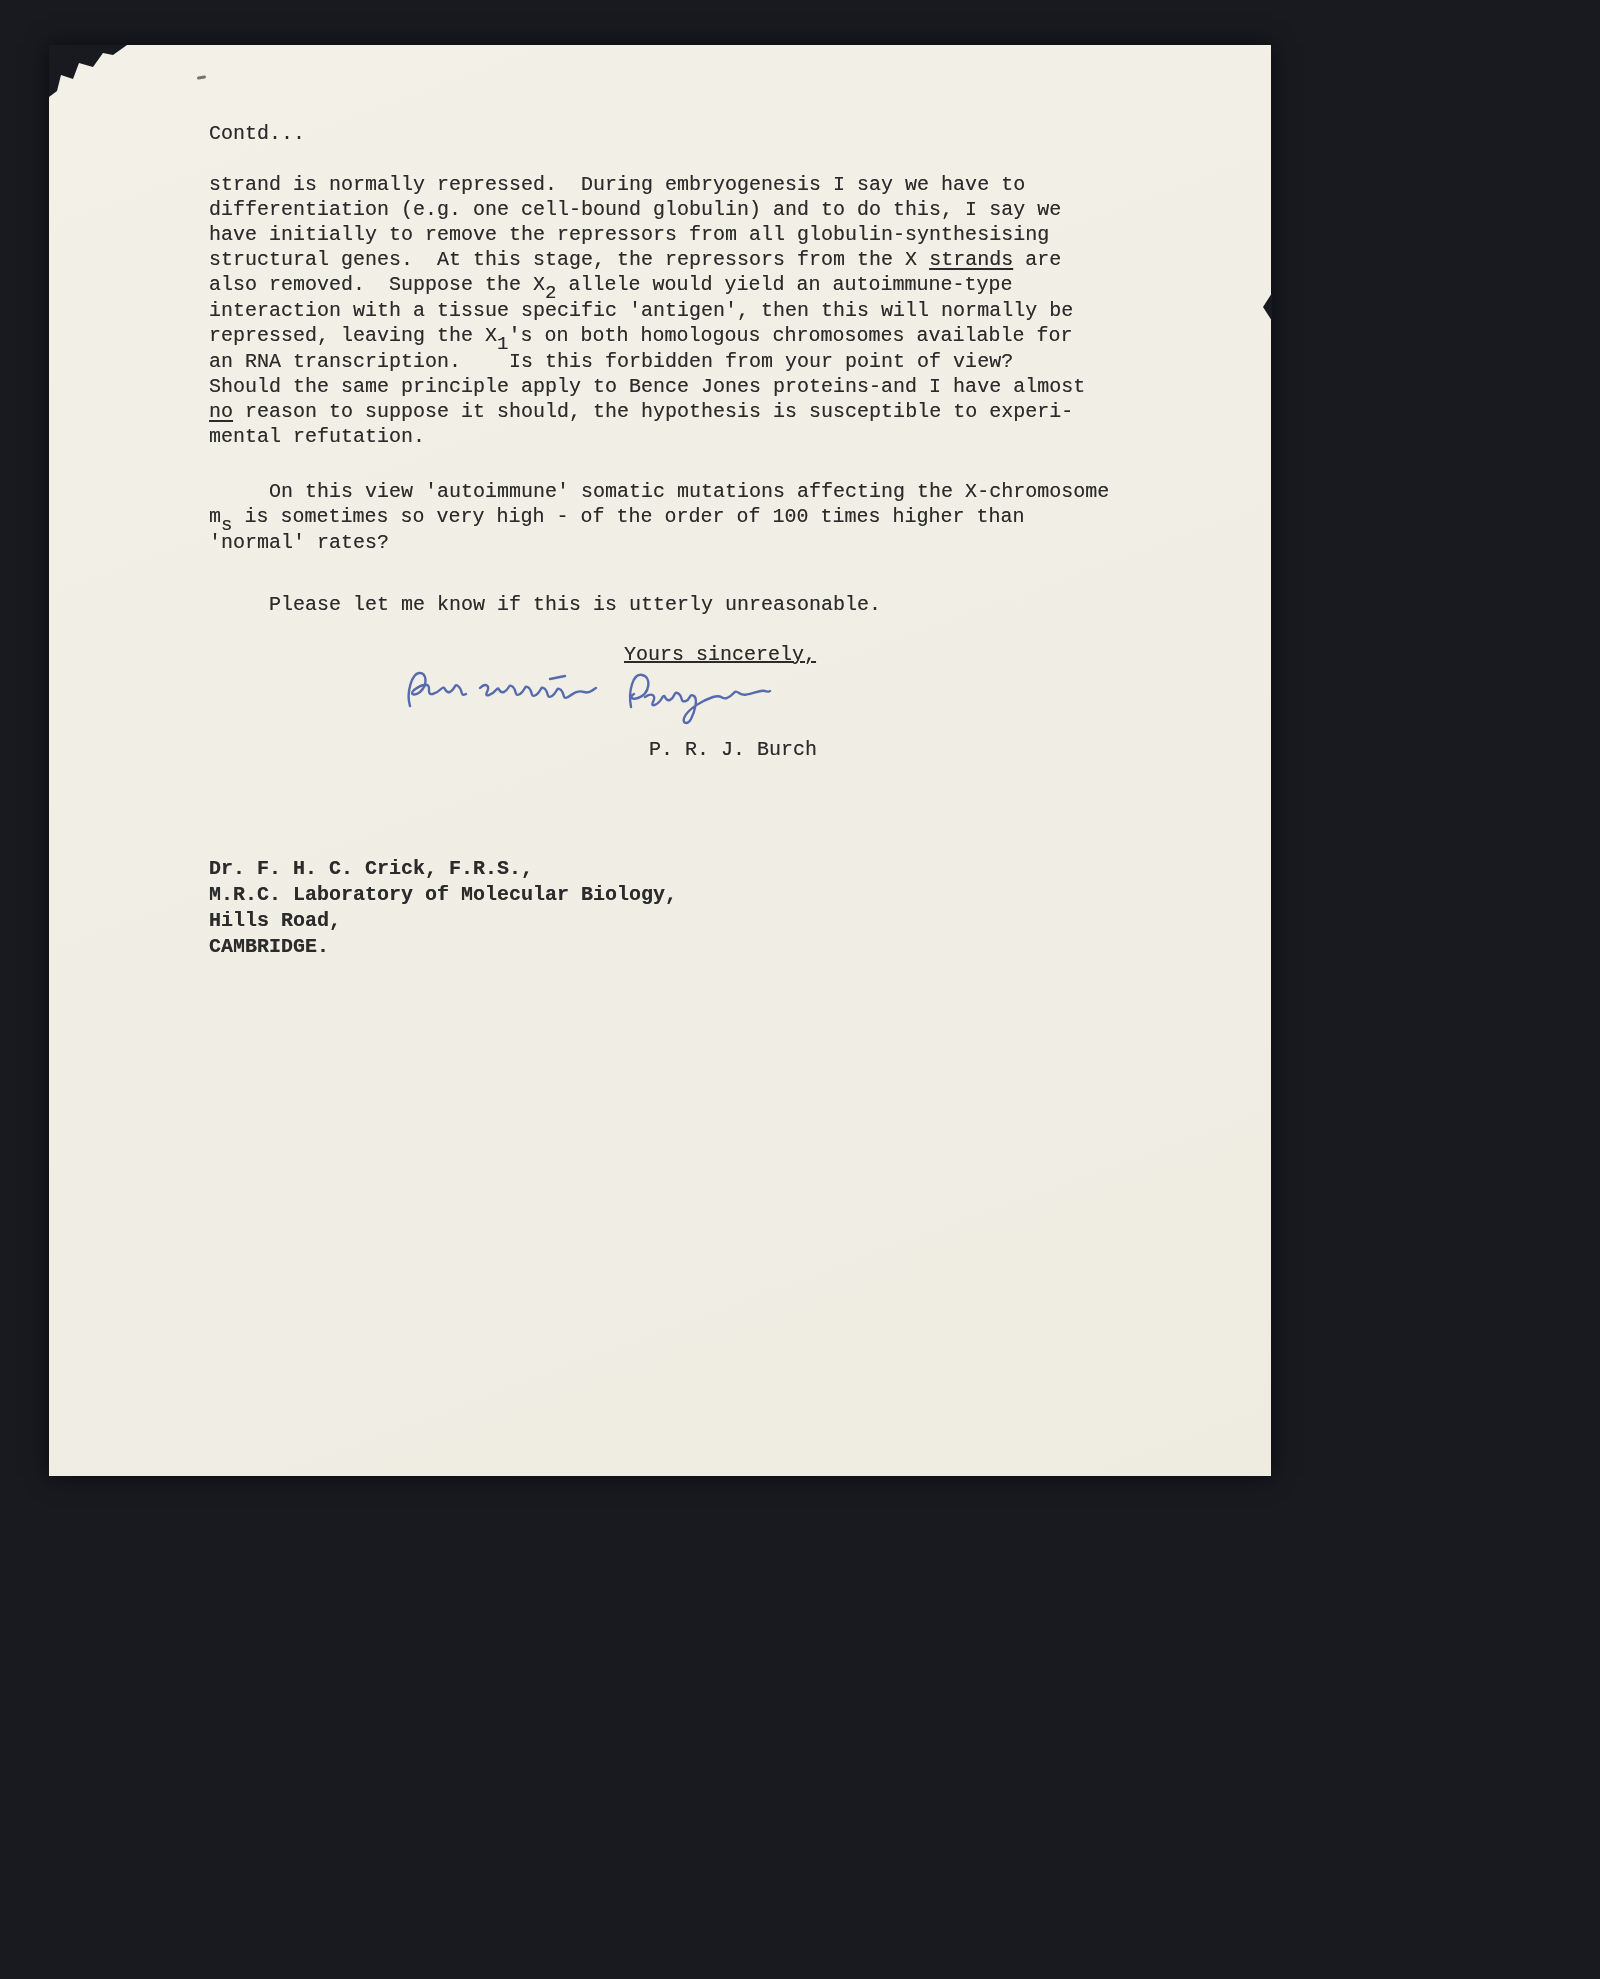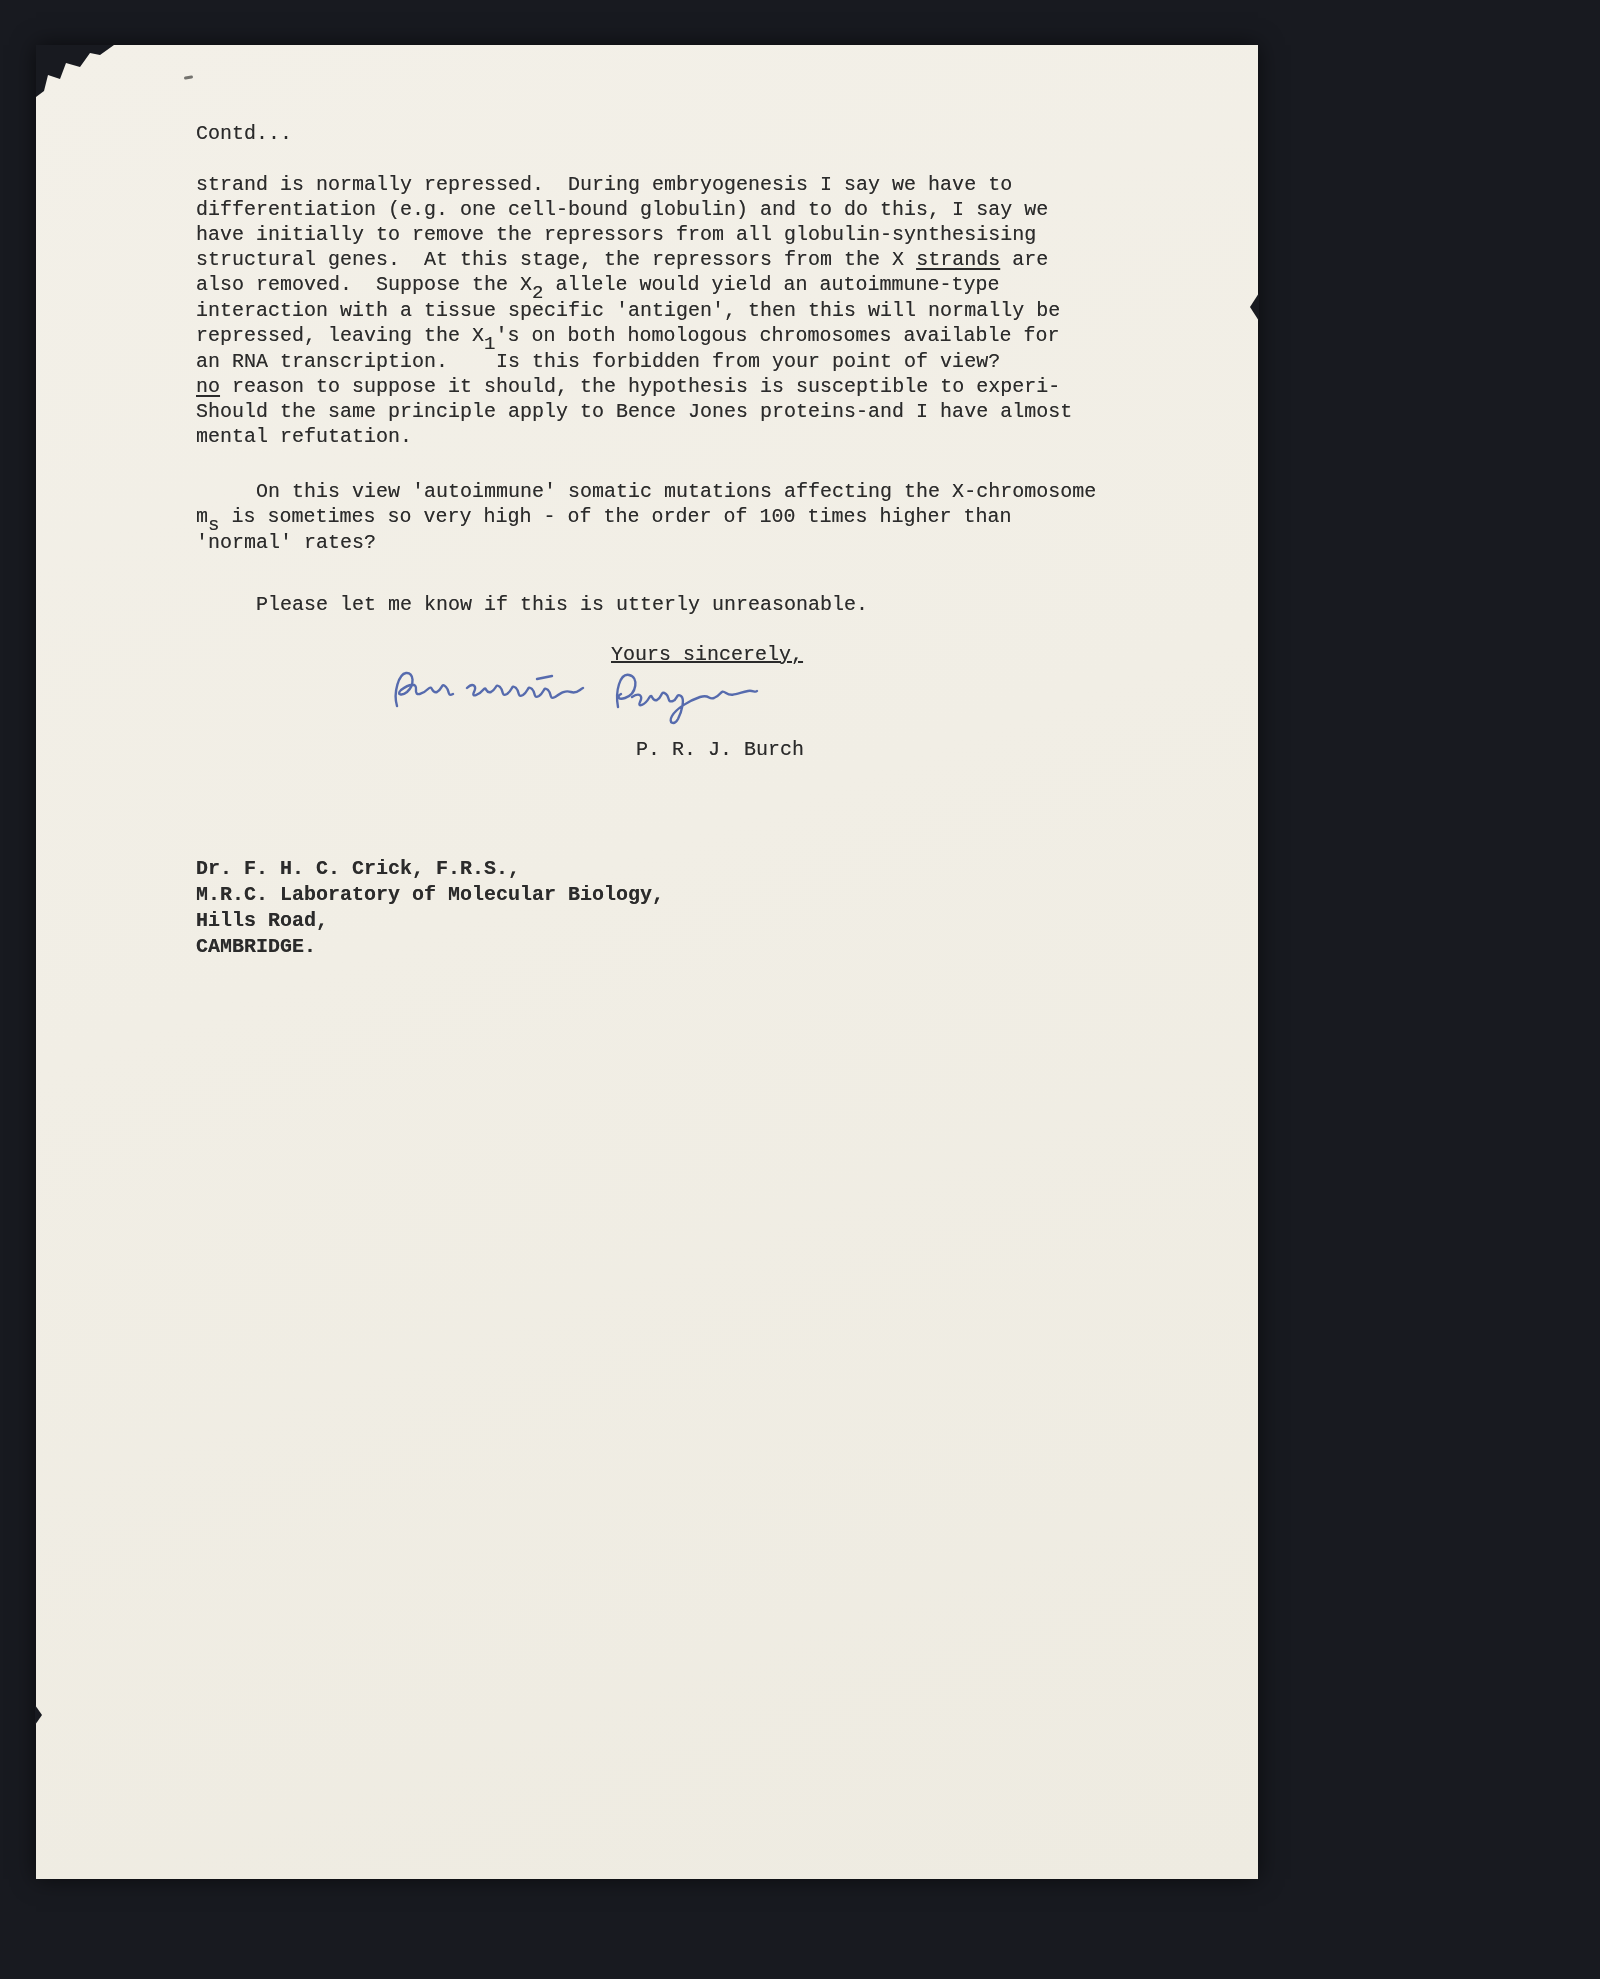--- a/index.html
+++ b/index.html
@@ -11,24 +11,24 @@
   body {
     width: 1600px;
     height: 1979px;
     background: var(--backdrop);
     position: relative;
     overflow: hidden;
     font-family: "Liberation Mono", "DejaVu Sans Mono", monospace;
   }
   .page {
     position: absolute;
-    left: 36px;
+    left: 49px;
     top: 45px;
     width: 1222px;
-    height: 1834px;
+    height: 1431px;
     background: linear-gradient(160deg, #f3f0e8 0%, var(--paper) 45%, #eeebe1 100%);
     box-shadow: 0 0 22px rgba(0,0,0,0.6);
   }
   .content {
     position: absolute;
     inset: 0;
     padding: 76px 58px 0 160px;
     font-size: 20px;
     line-height: 25px;
     color: var(--ink);
@@ -98,22 +98,22 @@
     <div id="letter-body">
         <div class="paragraph">
           <div class="line"><span>strand is normally repressed.  During embryogenesis I say we have to</span></div>
           <div class="line"><span>differentiation (e.g. one cell-bound globulin) and to do this, I say we</span></div>
           <div class="line"><span>have initially to remove the repressors from all globulin-synthesising</span></div>
           <div class="line"><span>structural genes.  At this stage, the repressors from the X </span><span class="u">strands</span><span> are</span></div>
           <div class="line"><span>also removed.  Suppose the X</span><span class="sub">2</span><span> allele would yield an autoimmune-type</span></div>
           <div class="line"><span>interaction with a tissue specific 'antigen', then this will normally be</span></div>
           <div class="line"><span>repressed, leaving the X</span><span class="sub">1</span><span>'s on both homologous chromosomes available for</span></div>
           <div class="line"><span>an RNA transcription.    Is this forbidden from your point of view?</span></div>
+          <div class="line"><span>Should the same principle apply to Bence Jones proteins-and I have almost</span></div>
           <div class="line"><span class="u">no</span><span> reason to suppose it should, the hypothesis is susceptible to experi-</span></div>
-          <div class="line"><span>Should the same principle apply to Bence Jones proteins-and I have almost</span></div>
           <div class="line"><span>mental refutation.</span></div>
         </div>
         <div class="paragraph">
           <div class="line"><span>     On this view 'autoimmune' somatic mutations affecting the X-chromosome</span></div>
           <div class="line"><span>m</span><span class="sub">s</span><span> is sometimes so very high - of the order of 100 times higher than</span></div>
           <div class="line"><span>'normal' rates?</span></div>
         </div>
         <div class="paragraph">
           <div class="line"><span>     Please let me know if this is utterly unreasonable.</span></div>
         </div>

